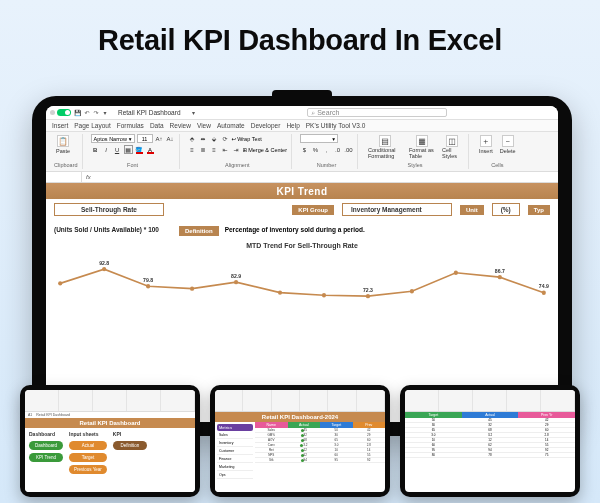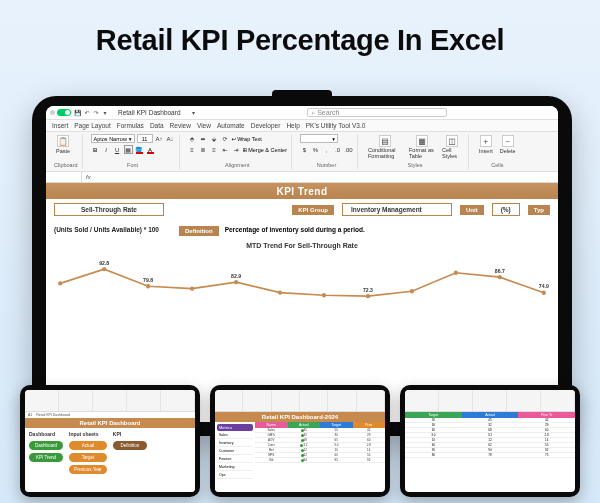--- a/index.html
+++ b/index.html
@@ -76,21 +76,21 @@
 .t3 .grid3{ flex:1; display:flex; flex-direction:column; }
 .t3 .g3h{ display:flex; height:6px; }
 .t3 .g3h div{flex:1; font-size:3.5px; color:#fff; display:flex;align-items:center;justify-content:center;}
 .t3 .g3h .a{background:#3aa655;} .t3 .g3h .b{background:#2e7bd6;} .t3 .g3h .c{background:#e85a9a;}
 .t3 .g3r{display:flex;height:5px;border-bottom:1px solid #eee;}
 .t3 .g3r div{flex:1;font-size:3px;display:flex;align-items:center;justify-content:center;}
 </style>
 </head>
 <body>
 
-<h1 class="page-title">Retail KPI Percentage In Excel</h1>
+<h1 class="page-title">Retail KPI Dashboard In Excel</h1>
 
 <div class="tablet">
   <div class="screen">
 
     <div class="titlebar">
       <div class="tb-left">
         <span class="tb-dot"></span>
         <span class="tb-toggle"></span>
       </div>
       <div class="tb-icons">

